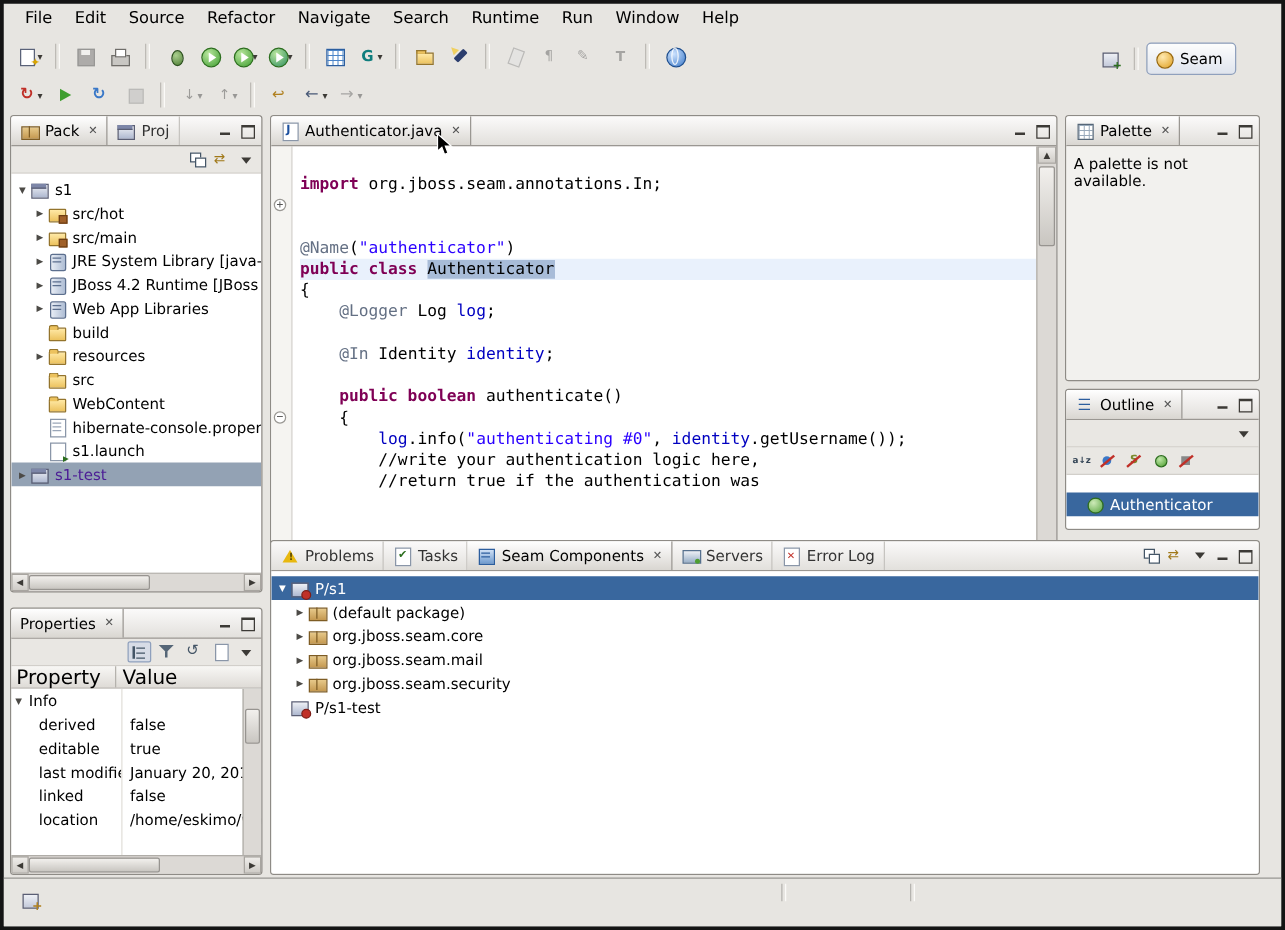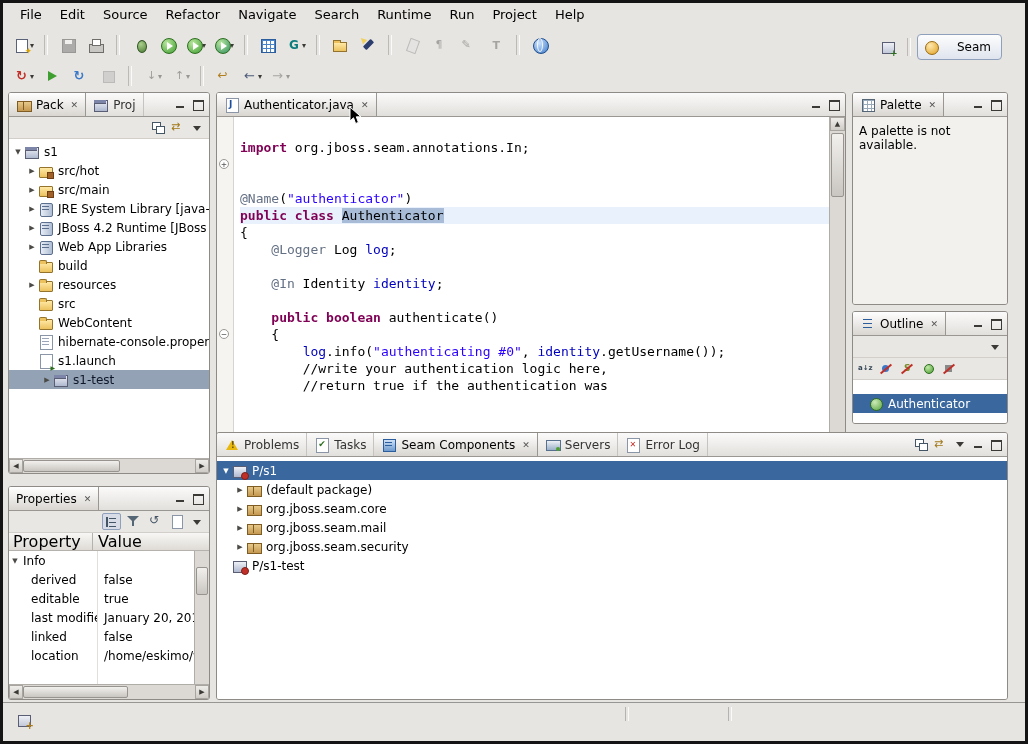--- a/index.html
+++ b/index.html
@@ -53,21 +53,21 @@
   .ic-last-edit-location::before{content:"↩";position:absolute;left:2px;top:0px;font-size:12px;color:#b08020;}
   .ic-back::before{content:"←";position:absolute;left:2px;top:0px;font-size:13px;color:#4a5a78;}
   .ic-forward::before{content:"→";position:absolute;left:2px;top:0px;font-size:13px;color:#4a5a78;}
   .ic-open-perspective::before{content:"";position:absolute;left:2px;top:3px;width:11px;height:10px;background:linear-gradient(#eef0f5,#c3c9da);border:1px solid #5a5e74;}
   .ic-open-perspective::after{content:"+";position:absolute;right:-1px;bottom:-2px;font:bold 9px "DejaVu Sans",sans-serif;color:#2c6e1e;}
   .ic-seam{width:15px;height:15px;}
   .ic-seam::before{content:"";position:absolute;left:1px;top:1px;width:12px;height:12px;border-radius:50%;background:radial-gradient(circle at 35% 30%,#ffe9b0,#e0a020);border:1px solid #9a6a10;}
 
   
   .persp{position:absolute;left:872px;top:30px;height:28px;display:flex;align-items:center;gap:6px;}
-  .persp-btn{display:flex;align-items:center;gap:18px;height:24px;padding:0 10px 0 6px;border:1px solid #8fa0bd;border-radius:4px;background:linear-gradient(#fdfdfd,#dfe4ee);font-size:12px;}
+  .persp-btn{display:flex;align-items:center;gap:5px;height:24px;padding:0 10px 0 6px;border:1px solid #8fa0bd;border-radius:4px;background:linear-gradient(#fdfdfd,#dfe4ee);font-size:12px;}
   .psep{width:2px;height:18px;border-left:1px solid #bdbab5;border-right:1px solid #fbfaf8;}
 
   
   .view{position:absolute;border:1px solid #8e8b86;border-radius:3px;background:#e9e7e3;box-sizing:border-box;display:flex;flex-direction:column;overflow:hidden;}
   .vtabs{height:23px;flex:none;position:relative;background:linear-gradient(#fbfafa,#e2e0dc);border-bottom:1px solid #9a9792;display:flex;}
   .vtab{display:flex;align-items:center;gap:4px;padding:0 7px;font-size:12px;color:#333;border-right:1px solid #c6c4c0;white-space:nowrap;}
   .vtab.active{background:linear-gradient(#ffffff,#d9d6d1);border-right:1px solid #9a9792;color:#000;}
   .tclose{font-size:9px;color:#555;margin-left:3px;}
   .vbtns{position:absolute;right:3px;top:4px;display:flex;gap:3px;}
   .vbtn{width:15px;height:14px;position:relative;}
@@ -83,21 +83,21 @@
 
   
   .trow{height:19px;display:flex;align-items:center;white-space:nowrap;font-size:12px;}
   .tind{flex:none;}
   .tarrow{width:12px;flex:none;font-size:7px;color:#4c4a46;text-align:center;}
   .tarrow.collapsed::before{content:"▶";}
   .tarrow.expanded::before{content:"▼";}
   .tlabel{padding-right:4px;}
   .sel-act{background:#39679e;color:#fff;}
   .sel-act .tarrow{color:#fff;}
-  .sel-inact{background:#93a2b4;color:#0f172a;padding-left:29px;}
+  .sel-inact{background:#93a2b4;color:#4c1d95;}
   .ti{width:16px;height:16px;position:relative;display:inline-block;flex:none;margin-right:4px;}
   .folder-icon::before,.source-folder-icon::before{content:"";position:absolute;left:1px;top:4px;width:12px;height:9px;background:linear-gradient(#ffe9a6,#ecc25e);border:1px solid #94742c;border-radius:1px;}
   .folder-icon::after{content:"";position:absolute;left:1px;top:2px;width:6px;height:3px;background:#ecc25e;border:1px solid #94742c;border-bottom:none;border-radius:2px 2px 0 0;}
   .source-folder-icon::after{content:"";position:absolute;right:0;bottom:0;width:5px;height:5px;background:#a06028;border:1px solid #6e3f14;}
   .project-icon::before,.seam-project-icon::before{content:"";position:absolute;left:1px;top:3px;width:12px;height:10px;background:linear-gradient(#eef0f5,#aeb8d0);border:1px solid #5a5e74;}
   .project-icon::after{content:"";position:absolute;left:1px;top:3px;width:12px;height:3px;background:#7d86a8;border-bottom:1px solid #5a5e74;}
   .seam-project-icon::after{content:"";position:absolute;right:-1px;bottom:-1px;width:6px;height:6px;border-radius:50%;background:#c03028;border:1px solid #7e1e18;}
   .library-icon::before{content:"";position:absolute;left:2px;top:2px;width:11px;height:12px;background:linear-gradient(90deg,#e8edf5,#aebdd4);border:1px solid #5c6f8e;border-radius:2px;}
   .library-icon::after{content:"";position:absolute;left:4px;top:5px;width:7px;height:1px;background:#5c6f8e;box-shadow:0 3px 0 #5c6f8e;}
   .properties-file-icon::before,.launch-file-icon::before,.java-file-icon::before{content:"";position:absolute;left:2px;top:1px;width:11px;height:13px;background:#fff;border:1px solid #8a96a8;}
@@ -193,21 +193,21 @@
 
   <div class="menubar">
     <span class="menu-item">File</span>
     <span class="menu-item">Edit</span>
     <span class="menu-item">Source</span>
     <span class="menu-item">Refactor</span>
     <span class="menu-item">Navigate</span>
     <span class="menu-item">Search</span>
     <span class="menu-item">Runtime</span>
     <span class="menu-item">Run</span>
-    <span class="menu-item">Project</span>
+    <span class="menu-item">Window</span>
     <span class="menu-item">Help</span>
   </div>
 
   <div class="toolbar" id="toolbar-main">
         <span class="tbtn">
           <span class="ic ic-new-wizard"></span>
           <span class="dd">▾</span>
         </span>
         <span class="tsep"></span>
         <span class="tbtn dis">

